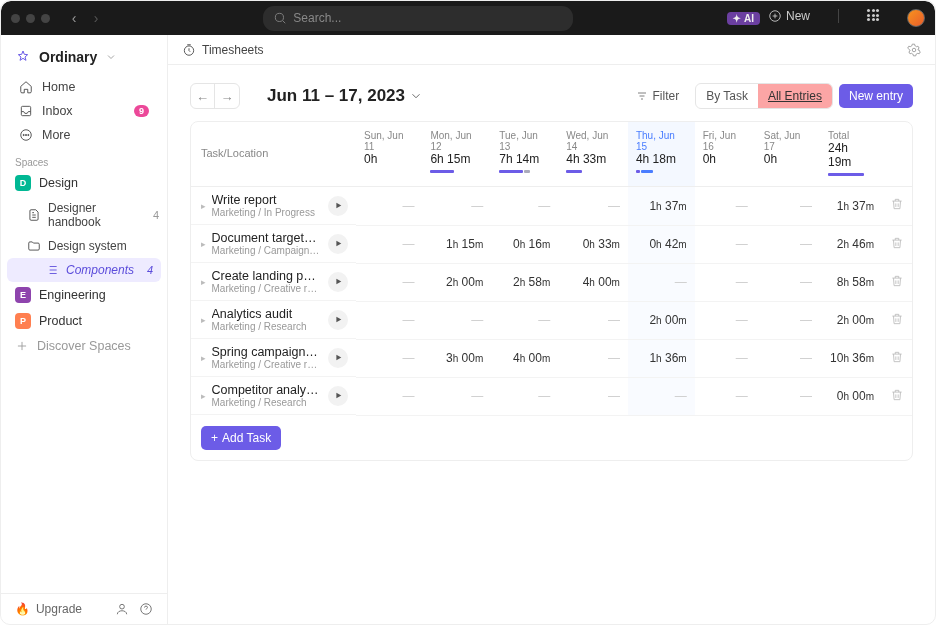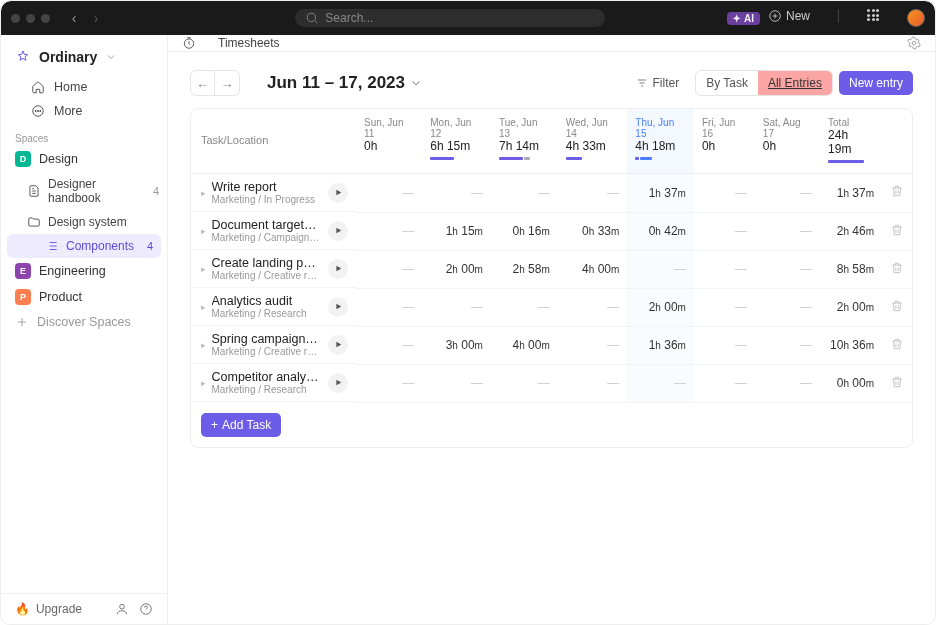--- a/index.html
+++ b/index.html
@@ -6,52 +6,52 @@
 body { font-family: -apple-system, BlinkMacSystemFont, 'Segoe UI', sans-serif; background: #fff; font-size: 13px; color: #333; width: 936px; height: 625px; overflow: hidden; border-radius: 10px; border: 1px solid #eee; }
 .app { display: flex; flex-direction: column; height: 100%; background: #fff; border-radius: 10px; }
 
 
 .topbar { height: 34px; background: #1a1a1a; display: flex; align-items: center; padding: 0 10px; gap: 8px; border-radius: 10px 10px 0 0; }
 .traffic { display: flex; gap: 6px; }
 .traffic div { width: 9px; height: 9px; border-radius: 50%; background: #444; }
 .nav-arrows { display: flex; gap: 2px; margin-left: 6px; }
 .nav-btn { width: 20px; height: 20px; color: #999; display: flex; align-items: center; justify-content: center; cursor: pointer; font-size: 14px; }
 .nav-btn.disabled { color: #555; }
-.search-box { flex: 0 0 auto; margin-left: auto; margin-right: auto; width: 310px; height: 18px; background: #2d2d2d; border-radius: 11px; display: flex; align-items: center; padding: 0 10px; color: #888; font-size: 12px; gap: 6px; position: relative; left: 36px; }
+.search-box { flex: 0 0 auto; margin-left: auto; margin-right: auto; width: 310px; height: 25px; background: #2d2d2d; border-radius: 11px; display: flex; align-items: center; padding: 0 10px; color: #888; font-size: 12px; gap: 6px; position: relative; left: 4px; }
 .ai-badge { margin-left: 4px; background: #6b3fa0; color: #eee; padding: 1px 6px; border-radius: 4px; font-size: 10px; font-weight: 600; display: flex; align-items: center; gap: 3px; }
 .topbar-right { display: flex; align-items: flex-start; gap: 28px; color: #ccc; font-size: 12px; }
 .new-btn { display: flex; align-items: center; gap: 4px; cursor: pointer; }
 .grid-icon { display: grid; grid-template-columns: repeat(3,3px); grid-template-rows: repeat(3,3px); gap: 1.5px; }
 .grid-icon div { background: #ccc; border-radius: 50%; }
 .avatar { width: 18px; height: 18px; border-radius: 50%; background: linear-gradient(135deg,#f7931e,#e85d2b); border: 1px solid #666; }
 .vdiv { width: 1px; height: 14px; background: #444; }
 
 
 .main { display: flex; flex: 1; overflow: hidden; position: relative; }
 .sidebar { width: 167px; border-right: 1px solid #eee; display: flex; flex-direction: column; padding-top: 8px; }
 .ws-row { display: flex; align-items: center; gap: 8px; padding: 6px 14px; cursor: pointer; }
 .ws-icon { width: 16px; height: 16px; }
 .ws-name { font-weight: 600; font-size: 14px; color: #222; }
-.side-section { padding: 4px 16px; }
+.side-section { padding: 4px 4px; }
 .side-item { display: flex; align-items: center; gap: 9px; padding: 5px 14px; color: #444; cursor: pointer; font-size: 12.5px; }
 .side-badge { margin-left: auto; background: #ec4899; color: #fff; border-radius: 8px; font-size: 9px; padding: 1px 5px; font-weight: 600; }
 .side-label { font-size: 10px; color: #999; padding: 6px 14px 2px; text-transform: none; }
 .space-item { display: flex; align-items: center; gap: 8px; padding: 5px 8px 5px 14px; font-size: 12.5px; cursor: pointer; }
 .space-icon { width: 16px; height: 16px; border-radius: 4px; display: flex; align-items: center; justify-content: center; color: #fff; font-size: 9px; font-weight: 600; }
 .space-sub { display: flex; align-items: center; gap: 7px; padding: 5px 8px 5px 26px; font-size: 12px; color: #444; cursor: pointer; }
 .space-subsub { display: flex; align-items: center; gap: 7px; padding: 5px 8px 5px 38px; font-size: 12px; color: #444; cursor: pointer; border-radius: 6px; margin: 0 6px; }
-.space-subsub.active { background: #eeebff; color: #5b4cdb; }
+.space-subsub.active { background: #eeebff; color: #5b4cdb; font-style: italic; }
 .count { margin-left: auto; color: #999; font-size: 11px; }
 .space-subsub.active .count { color: #5b4cdb; }
 .sidebar-bottom { margin-top: auto; border-top: 1px solid #eee; padding: 8px 14px; display: flex; align-items: center; gap: 6px; color: #666; font-size: 12px; }
 .sidebar-bottom .right { margin-left: auto; display: flex; gap: 10px; align-items: center; }
 
 
 .content { flex: 1; display: flex; flex-direction: column; overflow: hidden; }
-.breadcrumb { height: 17px; border-bottom: 1px solid #eee; display: flex; align-items: center; padding: 0 14px; font-size: 12px; color: #444; gap: 22px; }
+.breadcrumb { height: 30px; border-bottom: 1px solid #eee; display: flex; align-items: center; padding: 0 14px; font-size: 12px; color: #444; gap: 6px; }
 .breadcrumb .gear { margin-left: auto; color: #999; cursor: pointer; }
 
 .header-row { display: flex; align-items: center; padding: 18px 22px 12px; gap: 10px; }
 .pager { display: flex; border: 1px solid #e5e5e5; border-radius: 6px; overflow: hidden; }
 .pager div { width: 24px; height: 24px; display: flex; align-items: center; justify-content: center; color: #888; cursor: pointer; }
 .pager div:first-child { border-right: 1px solid #e5e5e5; }
 .date-range { font-size: 17px; font-weight: 600; color: #222; display: flex; align-items: center; gap: 4px; cursor: pointer; margin-left: 17px; }
 .header-right { margin-left: auto; display: flex; align-items: center; gap: 6px; font-size: 12px; }
 .pill { padding: 5px 10px; border-radius: 5px; cursor: pointer; color: #555; display: flex; align-items: center; gap: 4px; }
 .toggle-group { display: flex; border: 1px solid #e5e5e5; border-radius: 6px; overflow: hidden; }
@@ -150,20 +150,27 @@
 
       <div class="side-section" id="nav-items">
           <div class="side-item">
             <svg class="icon" viewBox="0 0 24 24">
               <path d="M3 11l9-8 9 8v9a2 2 0 01-2 2h-4v-6h-6v6H5a2 2 0 01-2-2z"></path>
             </svg>
             <span>Home</span>
           </div>
           <div class="side-item">
             <svg class="icon" viewBox="0 0 24 24">
+              <path d="M4 13h4l2 3h4l2-3h4M4 13V6a2 2 0 012-2h12a2 2 0 012 2v7M4 13v5a2 2 0 002 2h12a2 2 0 002-2v-5"></path>
+            </svg>
+            <span>Inbox</span>
+            <span class="side-badge">9</span>
+          </div>
+          <div class="side-item">
+            <svg class="icon" viewBox="0 0 24 24">
               <circle cx="12" cy="12" r="9"></circle>
               <circle cx="8" cy="12" r="1" fill="currentColor"></circle>
               <circle cx="12" cy="12" r="1" fill="currentColor"></circle>
               <circle cx="16" cy="12" r="1" fill="currentColor"></circle>
             </svg>
             <span>More</span>
           </div>
         </div>
       <div class="side-label">Spaces</div>
       <div id="spaces">
@@ -277,21 +284,21 @@
                     <div style="background:#aab;width:6px"></div>
                   </div></th>
                 <th class=""><span class="day">Wed, Jun 14</span><span class="total-h">4h 33m</span><div class="bar">
                     <div style="background:#6c5ce7;width:16px"></div>
                   </div></th>
                 <th class="highlight"><span class="day">Thu, Jun 15</span><span class="total-h">4h 18m</span><div class="bar">
                     <div style="background:#6c5ce7;width:4px"></div>
                     <div style="background:#4a7dff;width:12px"></div>
                   </div></th>
                 <th class=""><span class="day">Fri, Jun 16</span><span class="total-h">0h</span><div class="bar"></div></th>
-                <th class=""><span class="day">Sat, Aug 17</span><span class="total-h">0h</span><div class="bar"></div></th>
+                <th class=""><span class="day">Sat, Jun 17</span><span class="total-h">0h</span><div class="bar"></div></th>
                 <th><span class="day">Total</span><span class="total-h">24h 19m</span><div class="bar">
                     <div style="background:#6c5ce7;width:36px"></div>
                   </div></th>
                 <th style="width:24px"></th>
               </tr>
             </thead>
           <tbody id="tbody">
               <tr>
                 <td class="task-cell">
     <span class="expand">▸</span>

